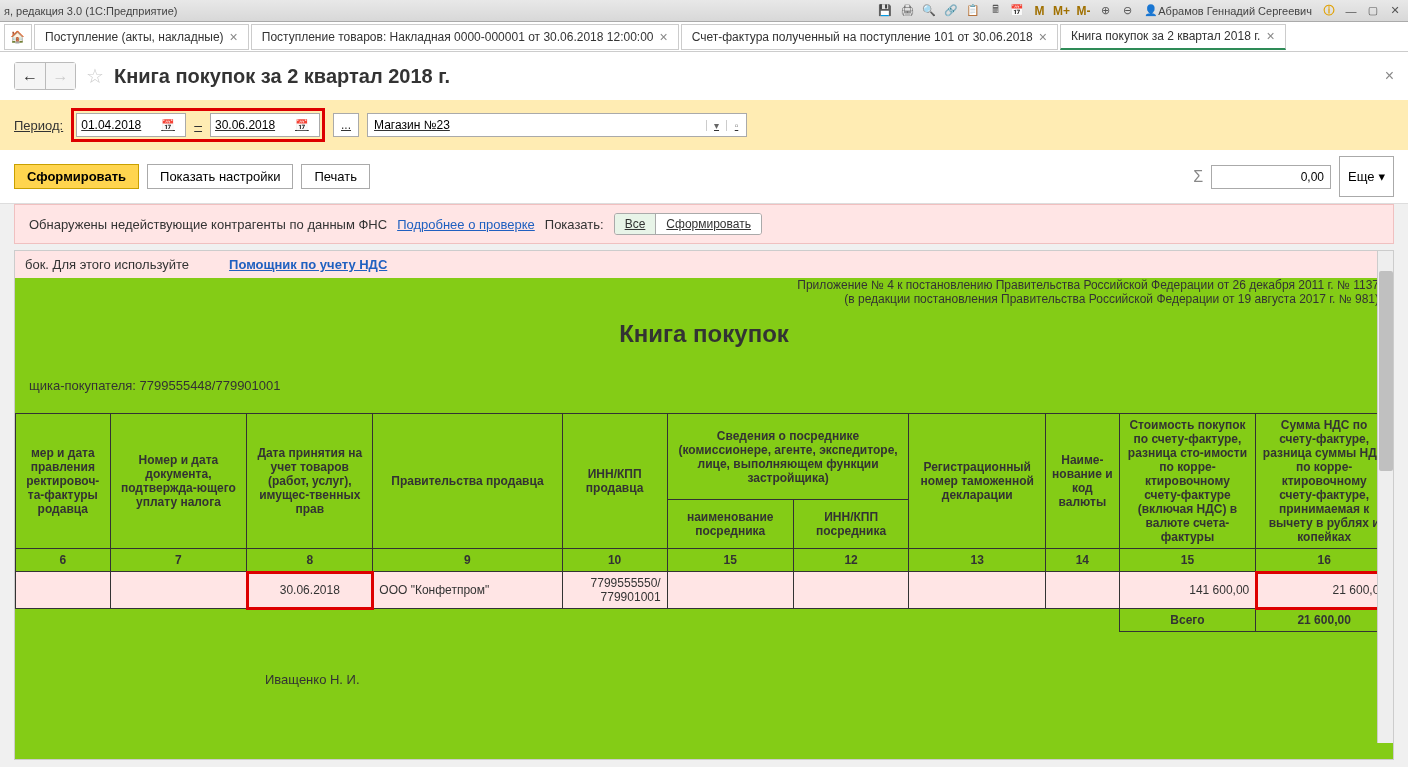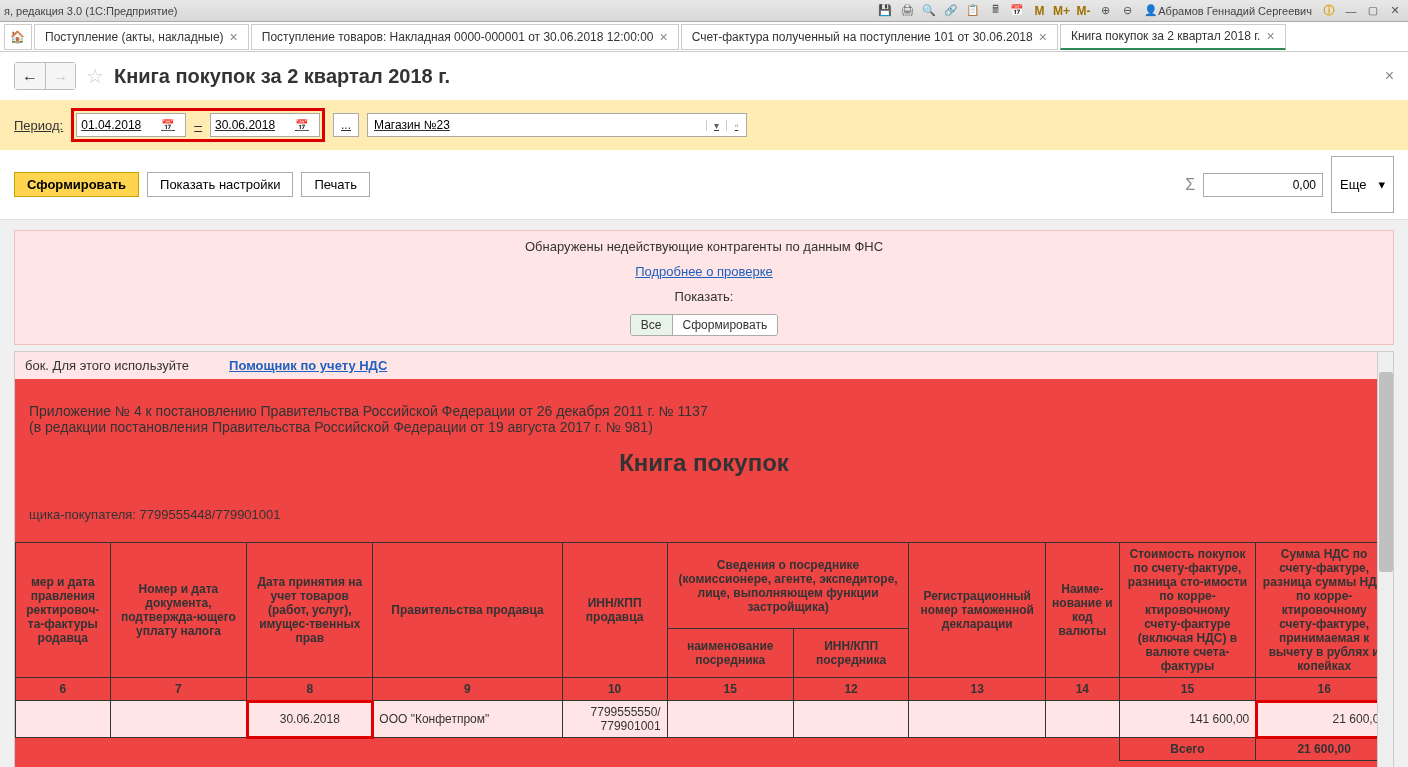--- a/index.html
+++ b/index.html
@@ -38,35 +38,35 @@
 .store-select { flex: 1; max-width: 380px; border: 1px solid #aaa; background: #fff; height: 24px; display: flex; align-items: center; }
 .store-select input { border: none; flex: 1; padding: 0 6px; font-size: 12px; outline: none; }
 .store-dd { width: 20px; text-align: center; border-left: 1px solid #ccc; cursor: pointer; font-size: 10px; color: #666; }
 
 .action-bar { background: #fff; padding: 6px 14px; display: flex; align-items: center; gap: 8px; border-bottom: 1px solid #ddd; }
 .btn-primary { background: #ffd54f; border: 1px solid #c9a000; padding: 4px 12px; font-size: 13px; cursor: pointer; font-weight: bold; }
 .btn { background: #fff; border: 1px solid #aaa; padding: 4px 12px; font-size: 13px; cursor: pointer; }
 .action-spacer { flex: 1; }
 .sigma { font-size: 16px; color: #888; }
 .sum-input { border: 1px solid #aaa; width: 120px; height: 24px; padding: 0 6px; text-align: right; font-size: 12px; }
-.btn-more { background: #fff; border: 1px solid #aaa; padding: 20px 8px; font-size: 13px; cursor: pointer; display: flex; align-items: center; gap: 12px; }
-
-.warning-bar { background: #ffe5e5; padding: 8px 14px; display: flex; align-items: center; gap: 10px; font-size: 13px; border: 1px solid #f0c0c0; margin: 10px 14px 0; flex-direction: column; }
+.btn-more { background: #fff; border: 1px solid #aaa; padding: 12px 8px; font-size: 13px; cursor: pointer; display: flex; align-items: center; gap: 4px; }
+
+.warning-bar { background: #ffe5e5; padding: 8px 14px; display: flex; align-items: center; gap: 10px; font-size: 13px; border: 1px solid #f0c0c0; margin: 0 14px 0; }
 .warning-link { color: #2060c0; text-decoration: underline; cursor: pointer; }
 .warn-btns { display: flex; border: 1px solid #aaa; border-radius: 3px; overflow: hidden; }
-.warn-btn { padding: 3px 10px; background: #fff; cursor: pointer; font-size: 12px; }
+.warn-btn { padding: 3px 10px; background: #fff; cursor: pointer; font-size: 12px; text-decoration: underline; }
 .warn-btn.active { background: #e8f4e8; }
 .warn-btn + .warn-btn { border-left: 1px solid #aaa; }
 
-.report-area { margin: 6px 14px; background: #ef4444; border: 1px solid #ccc; overflow: auto; height: 510px; position: relative; }
+.report-area { margin: 6px 14px; background: #84cc16; border: 1px solid #ccc; overflow: auto; height: 510px; position: relative; }
 .report-inner { min-width: 1360px; }
 .helper-row { background: #ffe5e5; padding: 6px 10px; font-size: 13px; display: flex; gap: 40px; }
 .helper-link { color: #2060c0; text-decoration: underline; font-weight: bold; cursor: pointer; }
 
-.doc-meta { padding: 24px 14px 4px; font-size: 14px; color: #333; }
+.doc-meta { text-align: right; padding: 0 14px 4px; font-size: 12px; color: #333; }
 .doc-title { text-align: center; font-size: 24px; font-weight: bold; padding: 10px 0 30px; }
 .doc-info { padding: 0 14px 20px; font-size: 13px; }
 
 table.report { border-collapse: collapse; width: 100%; font-size: 12px; }
 table.report th, table.report td { border: 1px solid #333; padding: 4px 6px; text-align: center; vertical-align: middle; }
 table.report th { font-weight: bold; }
 table.report .colnum td { font-weight: bold; }
 table.report .datarow td { background: #ffe5e5; height: 36px; }
 .hl-cell { outline: 3px solid #d00; outline-offset: -2px; }
 .total-row td { font-weight: bold; text-align: right; }

